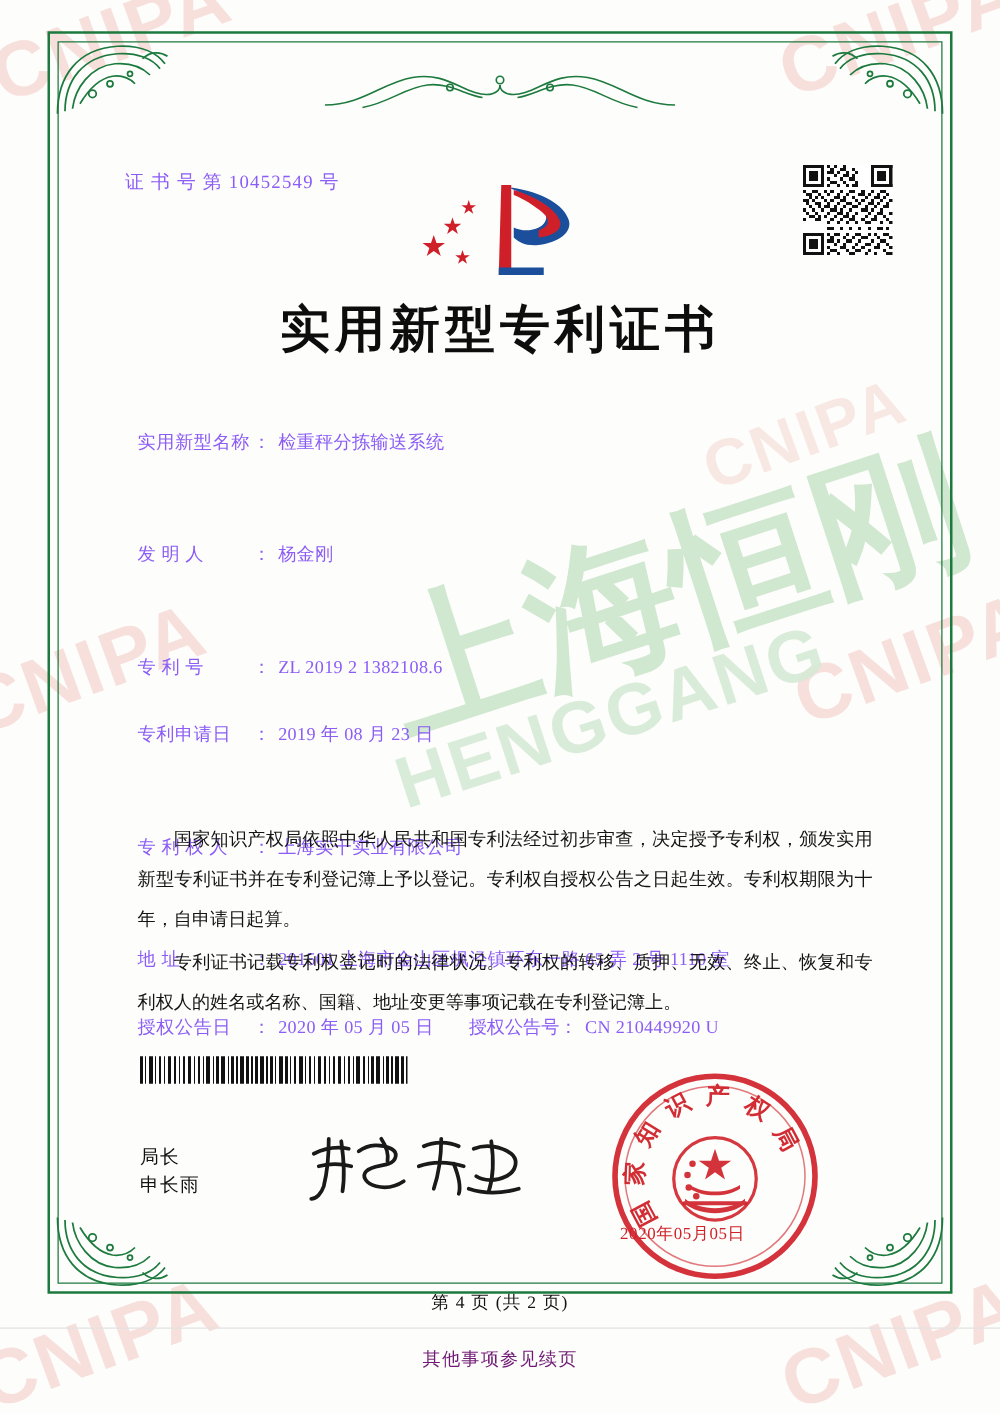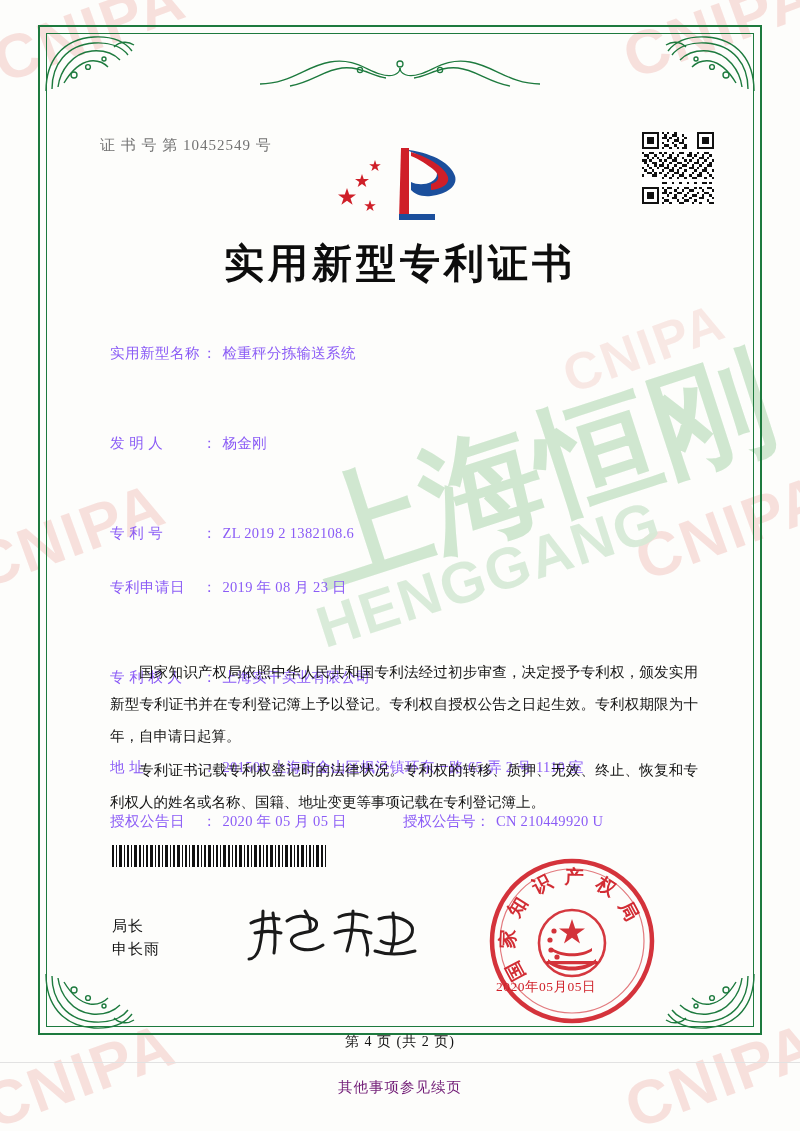--- a/index.html
+++ b/index.html
@@ -65,21 +65,21 @@
     width: 300px; height: 44px;
     color: #1d7a3e;
   }
   .swirl-top svg { width:100%; height:100%; display:block; }
 
   
   .cert-no {
     position: absolute;
     left: 100px; top: 136px;
     font-size: 15px;
-    color: #737373;
+    color: #8b5cf6;
     letter-spacing: 1px;
     text-align: center;
   }
   .qr {
     position: absolute;
     right: 86px; top: 132px;
     width: 72px; height: 72px;
   }
   .qr svg { display:block; width:100%; height:100%; }
 
@@ -125,21 +125,21 @@
     letter-spacing: 0.5px;
   }
   .field-label.spread {
     display: inline-flex;
     justify-content: space-between;
     margin-top: 48px;
   }
   .field-colon { margin-right: 6px; }
   .field-value { letter-spacing: 0.3px; margin-top: 12px; }
   .field-row.dual .second-label {
-    margin-left: 56px;
+    margin-left: 28px;
   }
 
   
   .paragraphs {
     position: absolute;
     left: 110px; top: 656px;
     width: 588px;
     font-size: 14.5px;
     line-height: 32px;
     color: #141414;

